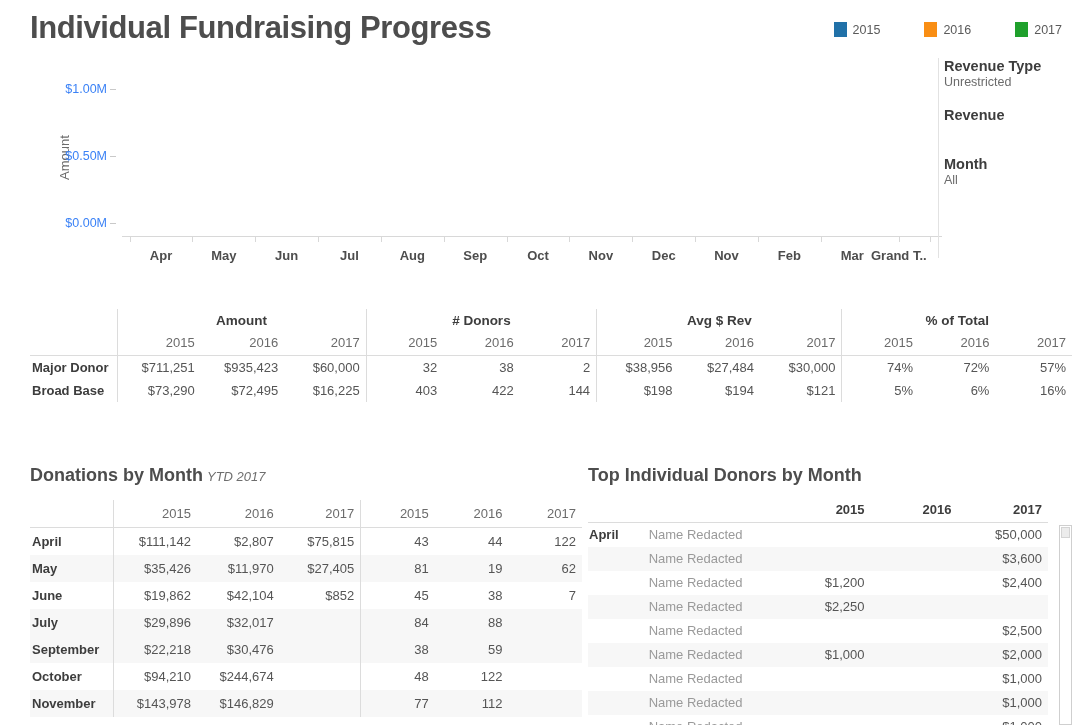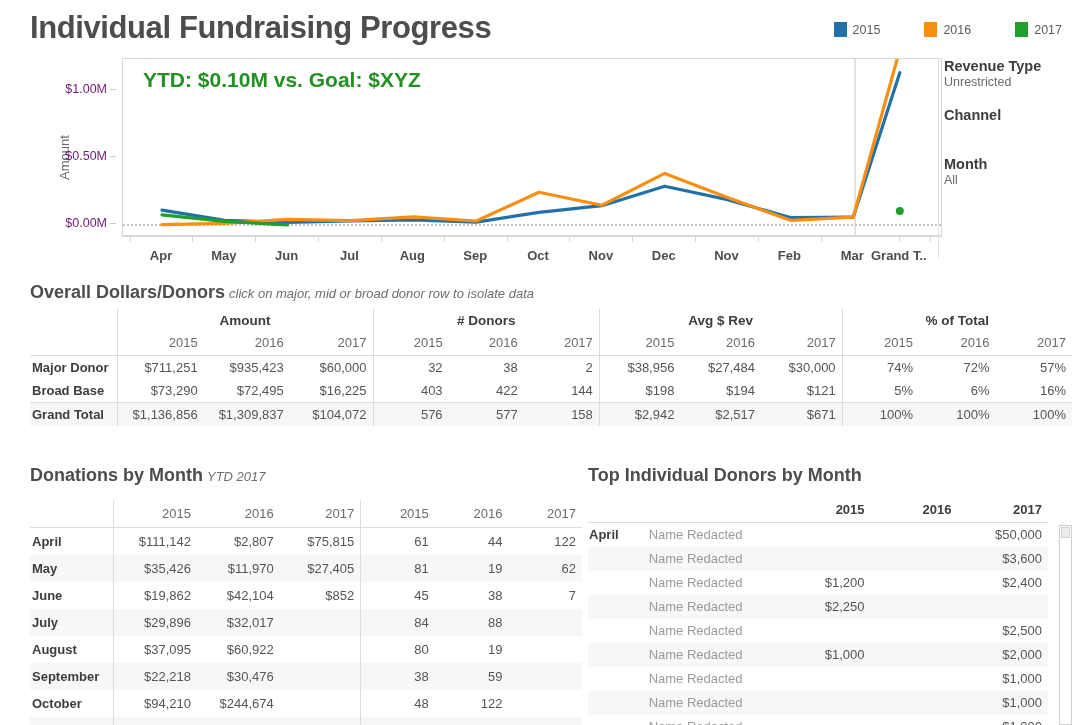--- a/index.html
+++ b/index.html
@@ -21,21 +21,21 @@
   .sw{width:13px;height:15px;display:block;}
   .lg span.lbl{font-size:12.5px;color:#5a5a5a;}
 
   
   .chartwrap{position:absolute;left:30px;top:58px;width:912px;height:215px;}
   .ylabel{
     position:absolute;left:-6px;top:92px;width:80px;
     transform:rotate(-90deg);transform-origin:center;
     font-size:13px;color:#6b6b6b;text-align:center;
   }
-  .ytick{position:absolute;right:0;font-size:12.5px;color:#701a75;text-align:right;white-space:nowrap;}
+  .ytick{position:absolute;right:0;font-size:12.5px;color:#3b82f6;text-align:right;white-space:nowrap;}
   .yticks{position:absolute;left:14px;top:0;width:72px;height:178px;}
   .plot{
     position:absolute;left:92px;top:0;width:820px;height:178px;
     border:1px solid #d8d8d8;background:#fff;box-sizing:border-box;
   }
   .plot svg{display:block;}
   .ytd{
     position:absolute;left:20px;top:9px;
     font-size:21px;font-weight:bold;color:#239023;white-space:nowrap;
   }
@@ -115,33 +115,20 @@
    </div>
     </div>
 
   <div class="chartwrap">
     <div class="ylabel">Amount</div>
     <div class="yticks" id="yticks">
         <div class="ytick" style="top:158px;">$0.00M<span style="display:inline-block;width:6px;height:1px;background:#c9c9c9;vertical-align:middle;margin-left:3px;"></span></div>
         <div class="ytick" style="top:91px;">$0.50M<span style="display:inline-block;width:6px;height:1px;background:#c9c9c9;vertical-align:middle;margin-left:3px;"></span></div>
         <div class="ytick" style="top:24.086956521739125px;">$1.00M<span style="display:inline-block;width:6px;height:1px;background:#c9c9c9;vertical-align:middle;margin-left:3px;"></span></div>
       </div>
-    <div class="plot">
-      <div class="ytd">YTD: $0.10M vs. Goal: $XYZ</div>
-      <svg id="plotsvg" width="818" height="176" viewBox="0 0 818 176">
-          <line x1="0" y1="166" x2="818" y2="166" stroke="#8a8a8a" stroke-width="1" stroke-dasharray="2,2"></line>
-          <line x1="732.11" y1="0" x2="732.11" y2="176" stroke="#c9c9c9" stroke-width="1"></line>
-          <polyline fill="none" stroke="#2171a8" stroke-width="3.2" stroke-linejoin="round" stroke-linecap="round" points="39.0,151.1 101.8,161.3 164.6,163.3 227.5,162.0 290.3,161.0 353.2,163.1 416.0,153.4 478.9,146.7 541.7,127.2 604.5,140.6 667.4,158.6 730.2,158.2"></polyline>
-          <polyline fill="none" stroke="#2171a8" stroke-width="3.2" stroke-linejoin="round" stroke-linecap="round" points="730.2,158.2 776.8,13.7"></polyline>
-          <polyline fill="none" stroke="#f98e14" stroke-width="3.2" stroke-linejoin="round" stroke-linecap="round" points="39.0,165.6 101.8,164.4 164.6,160.4 227.5,161.7 290.3,157.8 353.2,162.0 416.0,133.2 478.9,146.3 541.7,114.4 604.5,138.5 667.4,161.3 730.2,158.2"></polyline>
-          <polyline fill="none" stroke="#f98e14" stroke-width="3.2" stroke-linejoin="round" stroke-linecap="round" points="730.2,158.2 776.8,-9.4"></polyline>
-          <polyline fill="none" stroke="#1fa02c" stroke-width="3.2" stroke-linejoin="round" stroke-linecap="round" points="39.0,155.8 101.8,162.4 164.6,165.9"></polyline>
-          <circle cx="776.8" cy="152.1" r="4" fill="#1fa02c"></circle>
-        </svg>
-    </div>
     <div class="xaxis" id="xaxis">
         <div class="xline"></div>
         <div class="xtick" style="left:7.5px;"></div>
         <div class="xlab" style="left:39.0px;">Apr</div>
         <div class="xtick" style="left:70.4px;"></div>
         <div class="xlab" style="left:101.8px;">May</div>
         <div class="xtick" style="left:133.2px;"></div>
         <div class="xlab" style="left:164.6px;">Jun</div>
         <div class="xtick" style="left:196.1px;"></div>
         <div class="xlab" style="left:227.5px;">Jul</div>
@@ -168,33 +155,30 @@
   </div>
 
   <div class="filters">
     <div class="sep"></div>
     <div id="filterlist">
         <div class="f-block">
      <div class="f-title">Revenue Type</div>
      <div class="f-val">Unrestricted</div>
    </div>
         <div class="f-block">
-     <div class="f-title">Channel</div>
+     <div class="f-title">Revenue</div>
      <div class="f-val">&nbsp;</div>
    </div>
         <div class="f-block">
      <div class="f-title">Month</div>
      <div class="f-val">All</div>
    </div>
       </div>
   </div>
 
-  <div class="sect" style="left:30px;top:282px;">
-    <span class="h">Overall Dollars/Donors</span><span class="sub">click on major, mid or broad donor row to isolate data</span>
-  </div>
   <div class="overall">
     <table id="overall-table">
         <tbody>
           <tr>
             <td></td>
             <td class="ghead bl" colspan="3">Amount</td>
             <td class="ghead bl" colspan="3"># Donors</td>
             <td class="ghead bl" colspan="3">Avg $ Rev</td>
             <td class="ghead bl" colspan="3">% of Total</td>
           </tr>
@@ -236,35 +220,20 @@
             <td class="num  bl">403</td>
             <td class="num  ">422</td>
             <td class="num  ">144</td>
             <td class="num  bl">$198</td>
             <td class="num  ">$194</td>
             <td class="num  ">$121</td>
             <td class="num  bl">5%</td>
             <td class="num  ">6%</td>
             <td class="num  ">16%</td>
           </tr>
-          <tr class="alt">
-            <td class="rowlbl bt">Grand Total</td>
-            <td class="num bt bl">$1,136,856</td>
-            <td class="num bt ">$1,309,837</td>
-            <td class="num bt ">$104,072</td>
-            <td class="num bt bl">576</td>
-            <td class="num bt ">577</td>
-            <td class="num bt ">158</td>
-            <td class="num bt bl">$2,942</td>
-            <td class="num bt ">$2,517</td>
-            <td class="num bt ">$671</td>
-            <td class="num bt bl">100%</td>
-            <td class="num bt ">100%</td>
-            <td class="num bt ">100%</td>
-          </tr>
         </tbody>
       </table>
   </div>
 
   <div class="sect" style="left:30px;top:465px;">
     <span class="h">Donations by Month</span><span class="sub">YTD 2017</span>
   </div>
   <div class="dbm">
     <table id="dbm-table">
         <tbody>
@@ -275,21 +244,21 @@
             <td class="yhead bb " style="width:78px;">2017</td>
             <td class="yhead bb bl" style="width:76px;">2015</td>
             <td class="yhead bb " style="width:76px;">2016</td>
             <td class="yhead bb " style="width:76px;">2017</td>
           </tr>
           <tr class="">
             <td class="rowlbl">April</td>
             <td class="num bl">$111,142</td>
             <td class="num ">$2,807</td>
             <td class="num ">$75,815</td>
-            <td class="num bl">61</td>
+            <td class="num bl">43</td>
             <td class="num ">44</td>
             <td class="num ">122</td>
           </tr>
           <tr class="alt">
             <td class="rowlbl">May</td>
             <td class="num bl">$35,426</td>
             <td class="num ">$11,970</td>
             <td class="num ">$27,405</td>
             <td class="num bl">81</td>
             <td class="num ">19</td>
@@ -304,29 +273,20 @@
             <td class="num ">38</td>
             <td class="num ">7</td>
           </tr>
           <tr class="alt">
             <td class="rowlbl">July</td>
             <td class="num bl">$29,896</td>
             <td class="num ">$32,017</td>
             <td class="num "></td>
             <td class="num bl">84</td>
             <td class="num ">88</td>
-            <td class="num "></td>
-          </tr>
-          <tr class="">
-            <td class="rowlbl">August</td>
-            <td class="num bl">$37,095</td>
-            <td class="num ">$60,922</td>
-            <td class="num "></td>
-            <td class="num bl">80</td>
-            <td class="num ">19</td>
             <td class="num "></td>
           </tr>
           <tr class="alt">
             <td class="rowlbl">September</td>
             <td class="num bl">$22,218</td>
             <td class="num ">$30,476</td>
             <td class="num "></td>
             <td class="num bl">38</td>
             <td class="num ">59</td>
             <td class="num "></td>

